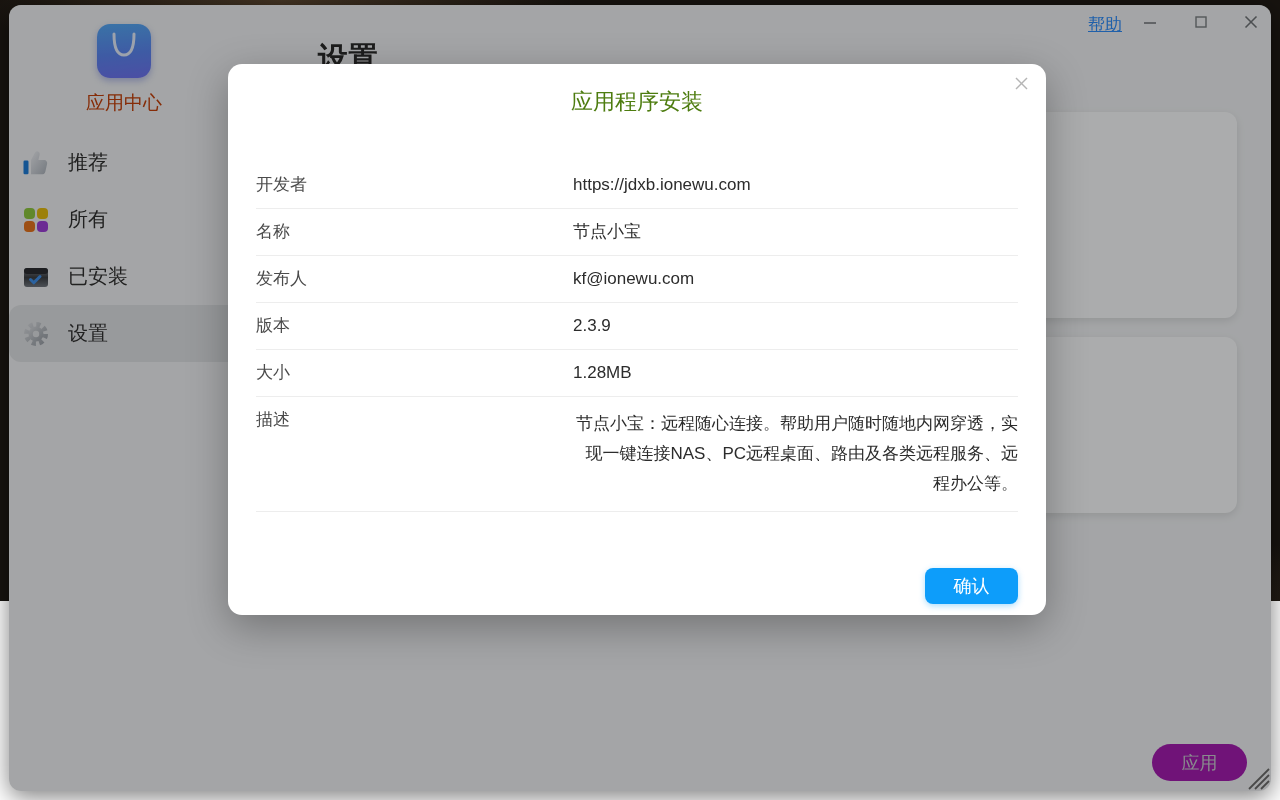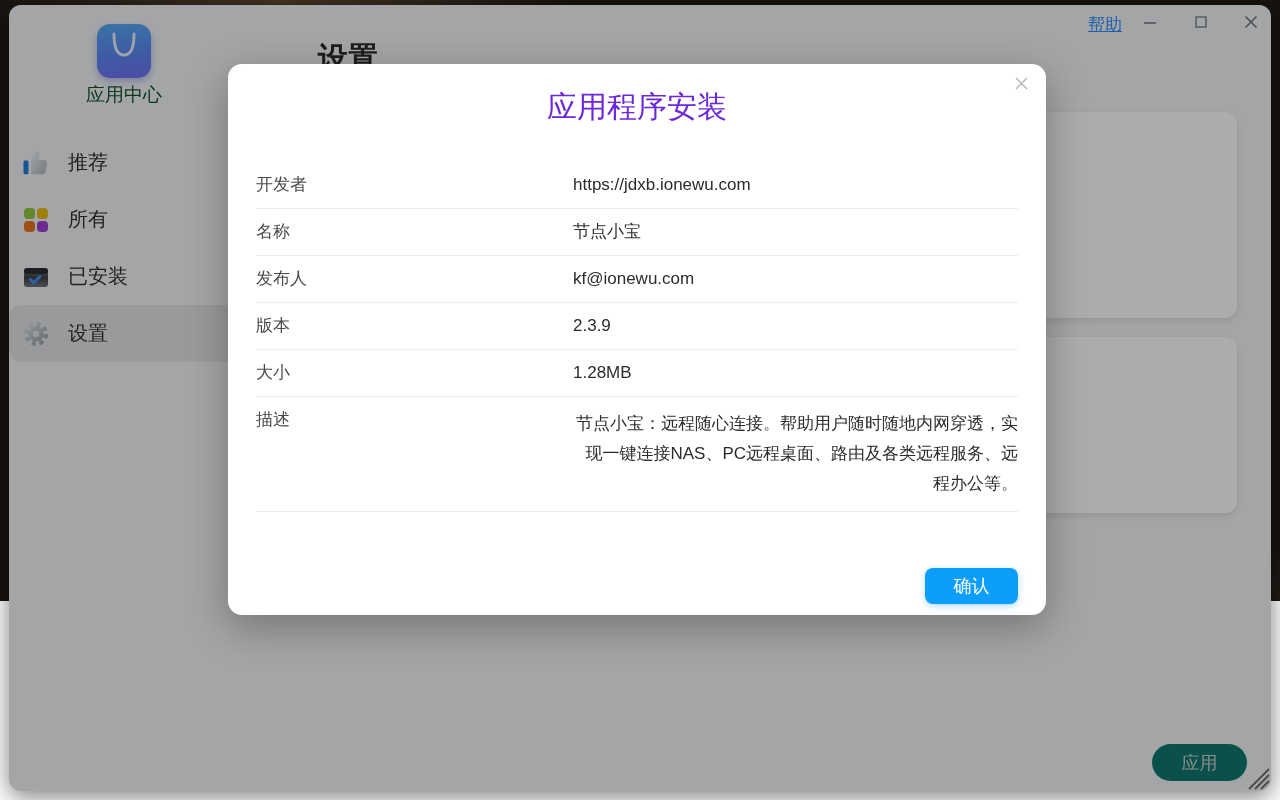--- a/index.html
+++ b/index.html
@@ -35,56 +35,56 @@
 
   
   .sidebar { position:absolute; left:0; top:0; width:230px; height:100%; }
   .app-logo { position:absolute; left:0; top:19px; width:230px; text-align:center; }
   .app-icon {
     width:54px; height:54px; margin:0 auto; border-radius:13px;
     background:linear-gradient(175deg, #54a7f2 0%, #5b84ee 55%, #6e72ee 100%);
     box-shadow:0 3px 7px rgba(60,80,200,0.35);
     display:flex; align-items:flex-start; justify-content:center;
   }
-  .app-label { margin-top:4px; font-size:19px; color:#14532d;text-align:center; }
+  .app-label { margin-top:12px; font-size:19px; color:#c2410c;text-align:center; }
 
   .nav { position:absolute; left:0; top:129px; width:230px; }
   .nav-item { position:relative; height:57px; display:flex; align-items:center;
     padding-left:12px; cursor:pointer; }
   .nav-item.selected { background:#dddfe2; border-radius:12px; }
   .nav-icon { width:30px; height:30px; flex:0 0 30px; }
   .nav-label { margin-left:17px; font-size:20px; color:#303030; }
 
   
   .page-title { position:absolute; left:309px; top:33px; font-size:30px;
     font-weight:600; color:#2b2b2b; }
   .card { position:absolute; left:251px; width:977px; background:#f8fafb;
     border-radius:12px; box-shadow:0 3px 9px rgba(0,0,0,0.10); }
   .card1 { top:107px; height:206px; }
   .card2 { top:332px; height:176px; }
 
   .apply-btn { position:absolute; left:1143px; top:739px; width:95px; height:37px;
-    border:none; border-radius:19px; background:#0f766e; color:#c7cacd;
+    border:none; border-radius:19px; background:#a21caf; color:#c7cacd;
     font-size:18px; font-family:inherit; }
 
   .resize-grip { position:absolute; right:1px; bottom:1px; cursor:nwse-resize; }
 
   
   .dim { position:absolute; inset:0; background:rgba(0,0,0,0.31); z-index:5; }
 
   
   .dialog {
     position:absolute; left:228px; top:64px; width:818px; height:551px;
     background:#ffffff; border-radius:14px; z-index:10;
     box-shadow:0 12px 40px rgba(0,0,0,0.30);
   }
   .dialog-close { position:absolute; top:9px; right:15px; width:20px; height:20px;
     display:flex; align-items:center; justify-content:center; cursor:pointer; }
   .dialog-title { position:absolute; top:23px; left:0; width:100%; text-align:center;
-    font-size:30px; font-weight:500; color:#6d28d9; }
+    font-size:22px; font-weight:500; color:#4d7c0f; }
   .rows { position:absolute; top:98px; left:28px; right:28px; }
   .row { display:flex; align-items:flex-start; padding:12px 0;
     border-bottom:1px solid #ededed; font-size:17px; line-height:22px; }
   .row-label { width:317px; flex:0 0 317px; color:#4b4b4b; }
   .row-value { flex:1; color:#2c2c2c; }
   .row.desc .row-value { line-height:30px;text-align:right; }
   .confirm-btn { position:absolute; left:697px; top:504px; width:93px; height:36px;
     border:none; border-radius:8px; background:#0d9dfa; color:#ffffff;
     font-size:18px; font-family:inherit; cursor:pointer;
     box-shadow:0 2px 6px rgba(13,157,250,0.35); }

